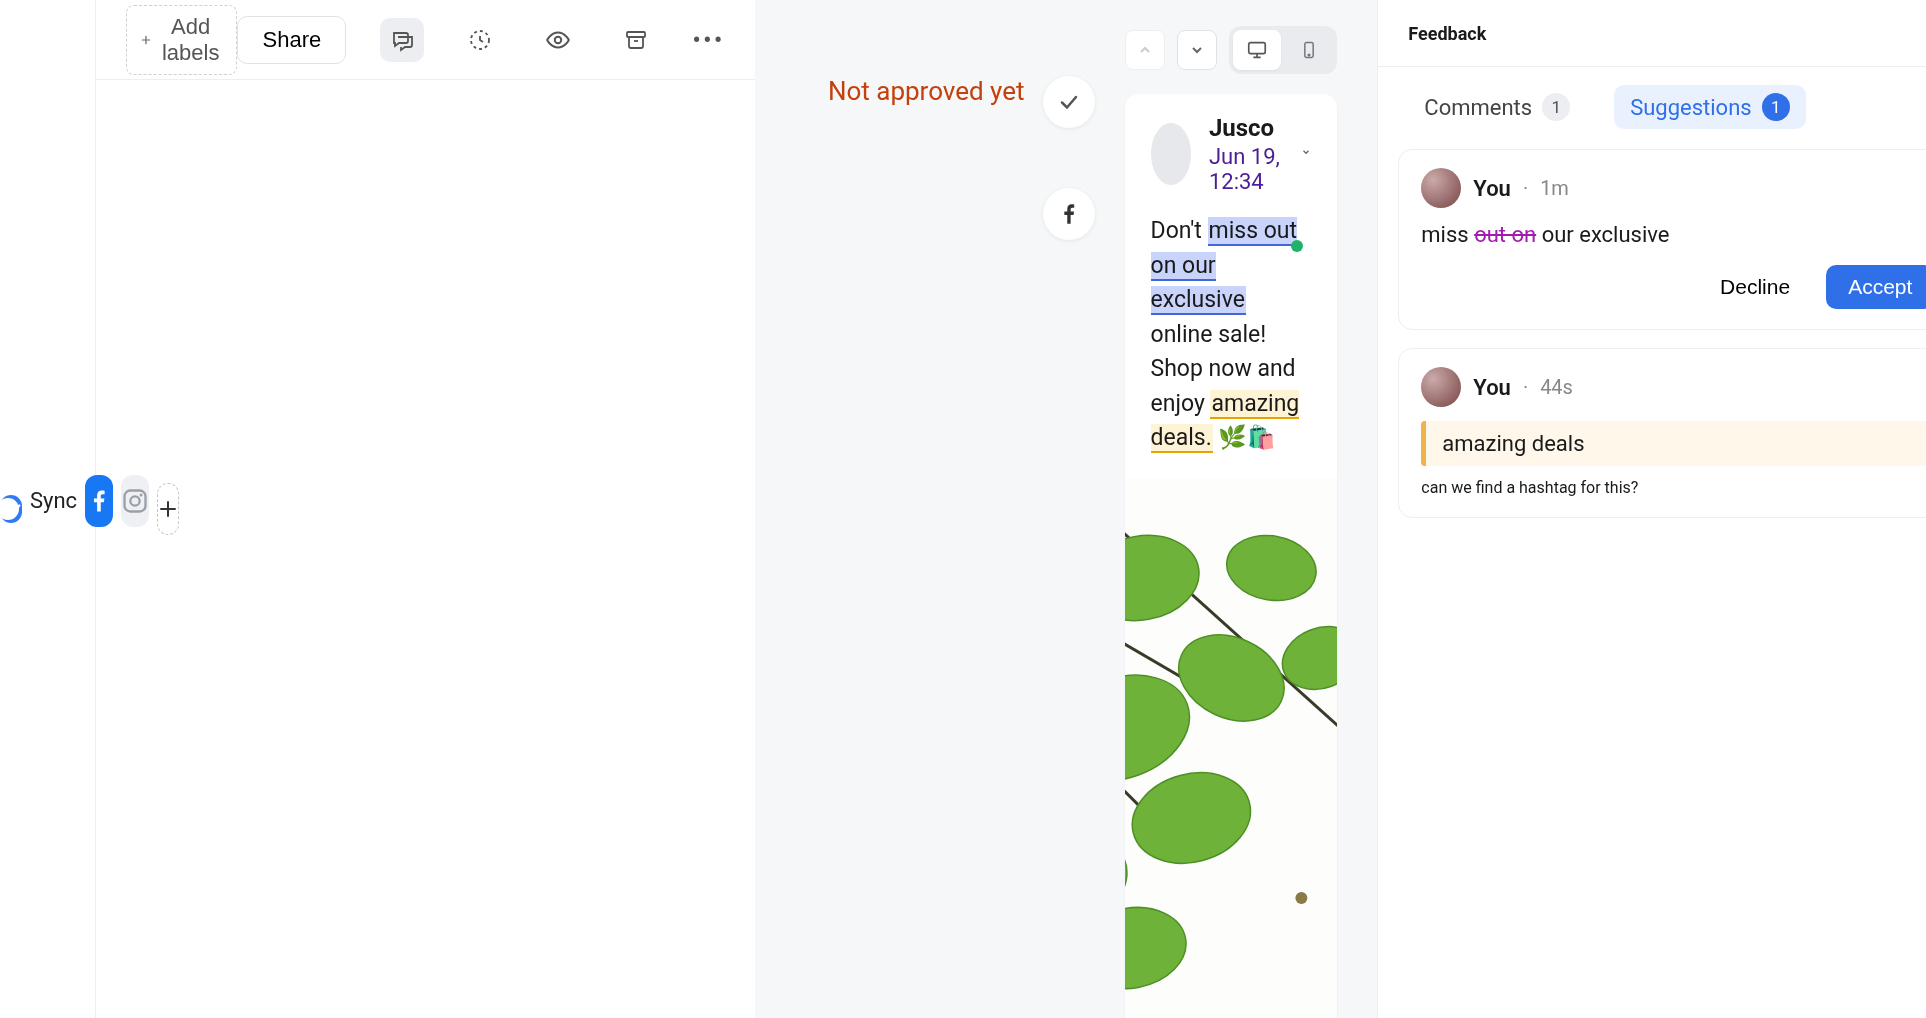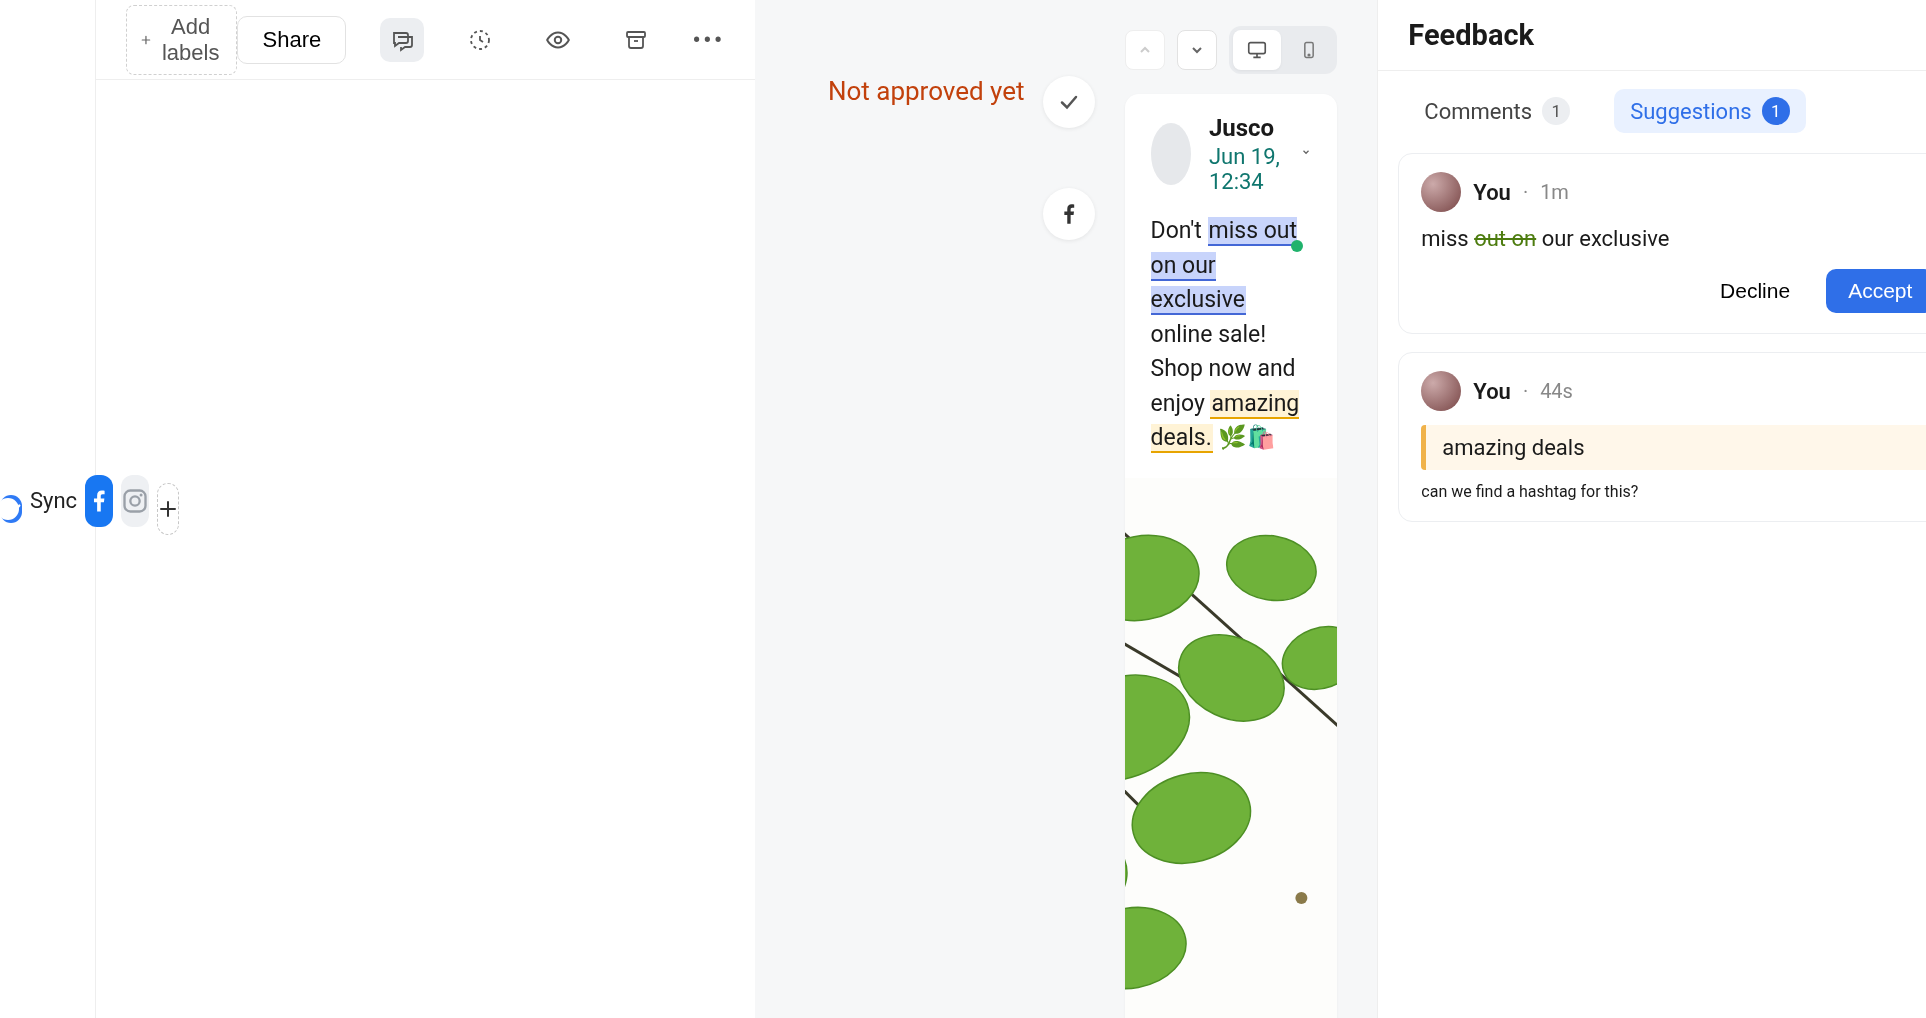--- a/index.html
+++ b/index.html
@@ -106,57 +106,57 @@
     cursor:pointer; color:#666;
   }
   .device-btn.active { background:#fff; box-shadow: 0 1px 3px rgba(0,0,0,0.05); }
 
   
   .post-card { background:#fff; border-radius:14px; box-shadow: 0 1px 3px rgba(0,0,0,0.05); overflow:hidden; }
   .post-header { display:flex; align-items:center; gap:18px; padding: 20px 26px 10px; }
   .avatar-gray { width:62px; height:62px; border-radius:50%; background:#e6e8eb; }
   .post-meta {}
   .post-name { font-weight:700; font-size:24px; }
-  .post-date { font-size:22px; color:#0f766e; display:flex; align-items:flex-start; gap:10px; margin-top:2px; }
+  .post-date { font-size:22px; color:#4c1d95; display:flex; align-items:flex-start; gap:10px; margin-top:2px; }
   .post-body { padding: 10px 26px 22px; font-size:23px; line-height:1.5; position:relative; }
   .hl-sugg { background:#c8d4fb; border-bottom:2px solid #4367d6; padding:0 1px; }
   .hl-comment { background:#fff3d6; border-bottom:2px solid #e7a400; padding:0 1px; }
   .green-dot { position:absolute; right:34px; top:36px; width:12px; height:12px; border-radius:50%; background:#20b26c; }
 
   .post-image { width:100%; height:660px; background:#fafafa; position:relative; overflow:hidden; }
   .post-image svg { position:absolute; inset:0; width:100%; height:100%; }
 
   
   .feedback {
     width: 600px; background:#fff; border-left:1px solid #eee;
     display:flex; flex-direction:column; flex-shrink:0;
   }
   .fb-header { display:flex; align-items:center; justify-content:space-between; padding: 18px 30px; border-bottom:1px solid #eee; }
-  .fb-title { font-size:29px; font-weight:700; }
+  .fb-title { font-size:18px; font-weight:700; }
   .fb-close { font-size:26px; color:#666; cursor:pointer; }
   .fb-tabs { display:flex; gap:28px; padding: 18px 30px 6px; }
   .fb-tab {
     display:flex; align-items:center; gap:10px; font-size:22px; color:#444;
     padding:8px 16px; border-radius:10px; cursor:pointer;
   }
   .fb-tab.active { background:#e9f1ff; color:#2f6fe8; }
   .pill {
     min-width:28px; height:28px; border-radius:14px; background:#eceef1; color:#555;
     display:inline-flex; align-items:center; justify-content:center; font-size:17px; padding:0 8px;
   }
   .fb-tab.active .pill { background:#2f6fe8; color:#fff; }
 
   .fb-list { padding: 14px 20px; display:flex; flex-direction:column; gap:18px; }
   .fb-card { border:1px solid #eceef1; border-radius:14px; padding:18px 22px 20px; }
   .fb-user { display:flex; align-items:center; gap:12px; margin-bottom:14px; }
   .user-ava { width:40px; height:40px; border-radius:50%; background: radial-gradient(circle at 30% 30%, #caa, #744); }
   .user-name { font-size:22px; font-weight:600; }
   .user-time { font-size:20px; color:#888; }
   .sugg-text { font-size:22px; margin-bottom:18px; }
-  .strike { color:#4d7c0f; text-decoration: line-through; }
+  .strike { color:#a21caf; text-decoration: line-through; }
   .fb-actions { display:flex; justify-content:flex-end; gap:16px; }
   .btn-decline { padding:10px 20px; border:none; background:transparent; font-size:21px; cursor:pointer; border-radius:8px; }
   .btn-accept { padding:10px 22px; border:none; background:#2f6fe8; color:#fff; font-size:21px; cursor:pointer; border-radius:10px; }
 
   .quote-box {
     border-left:5px solid #f0b24a; background:#fff7ea; padding:10px 16px;
     font-size:22px; border-radius:4px; margin-bottom:12px;
   }
   .comment-text { font-size:16px; }
 </style>

